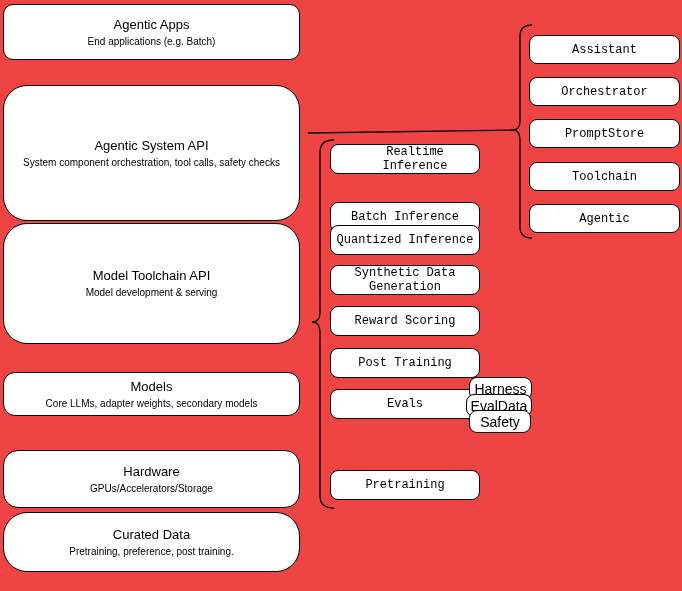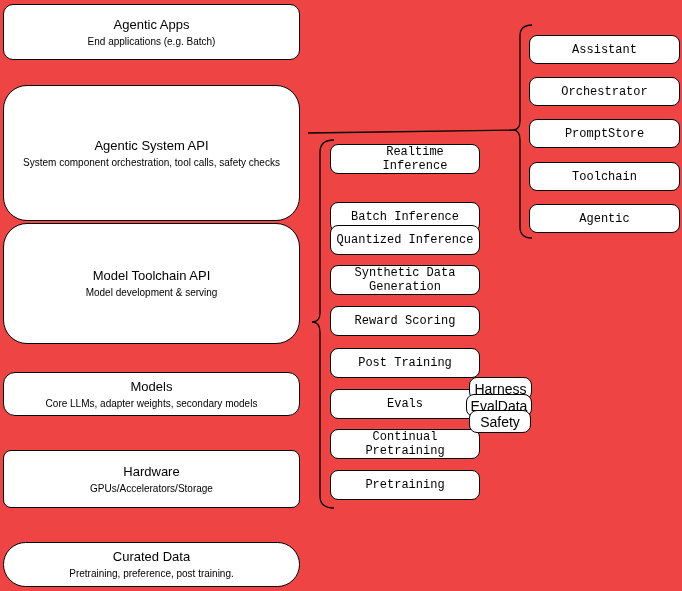--- a/index.html
+++ b/index.html
@@ -89,25 +89,25 @@
     <div class="bsub">System component orchestration, tool calls, safety checks</div>
   </div>
   <div class="lbox" style="top:223px; height:121px; border-radius:24px;">
     <div class="btitle">Model Toolchain API</div>
     <div class="bsub">Model development &amp; serving</div>
   </div>
   <div class="lbox" style="top:372px; height:44px; border-radius:12px;">
     <div class="btitle">Models</div>
     <div class="bsub">Core LLMs, adapter weights, secondary models</div>
   </div>
-  <div class="lbox" style="top:450px; height:58px; border-radius:8px;">
+  <div class="lbox" style="top:450px; height:58px; border-radius:15px;">
     <div class="btitle">Hardware</div>
     <div class="bsub">GPUs/Accelerators/Storage</div>
   </div>
-  <div class="lbox" style="top:542px; height:45px; border-radius:24px;">
+  <div class="lbox" style="top:512px; height:60px; border-radius:24px;">
     <div class="btitle">Curated Data</div>
     <div class="bsub">Pretraining, preference, post training.</div>
   </div>
 
   <div class="mbox" style="top:144px;padding-left:20px;">
     <span>Realtime Inference</span>
   </div>
   <div class="mbox" style="top:202px;">
     <span>Batch Inference</span>
   </div>
@@ -118,23 +118,20 @@
     <span>Synthetic Data Generation</span>
   </div>
   <div class="mbox" style="top:306px;">
     <span>Reward Scoring</span>
   </div>
   <div class="mbox" style="top:348px;">
     <span>Post Training</span>
   </div>
   <div class="mbox" style="top:389px;">
     <span>Evals</span>
-  </div>
-  <div class="mbox" style="top:429px;">
-    <span>Continual Pretraining</span>
   </div>
   <div class="mbox" style="top:470px;">
     <span>Pretraining</span>
   </div>
 
   <div class="pill" style="left:469px; top:377px; width:63px;">
     <span>Harness</span>
   </div>
   <div class="pill" style="left:466px; top:394px; width:66px;">
     <span>EvalData</span>

